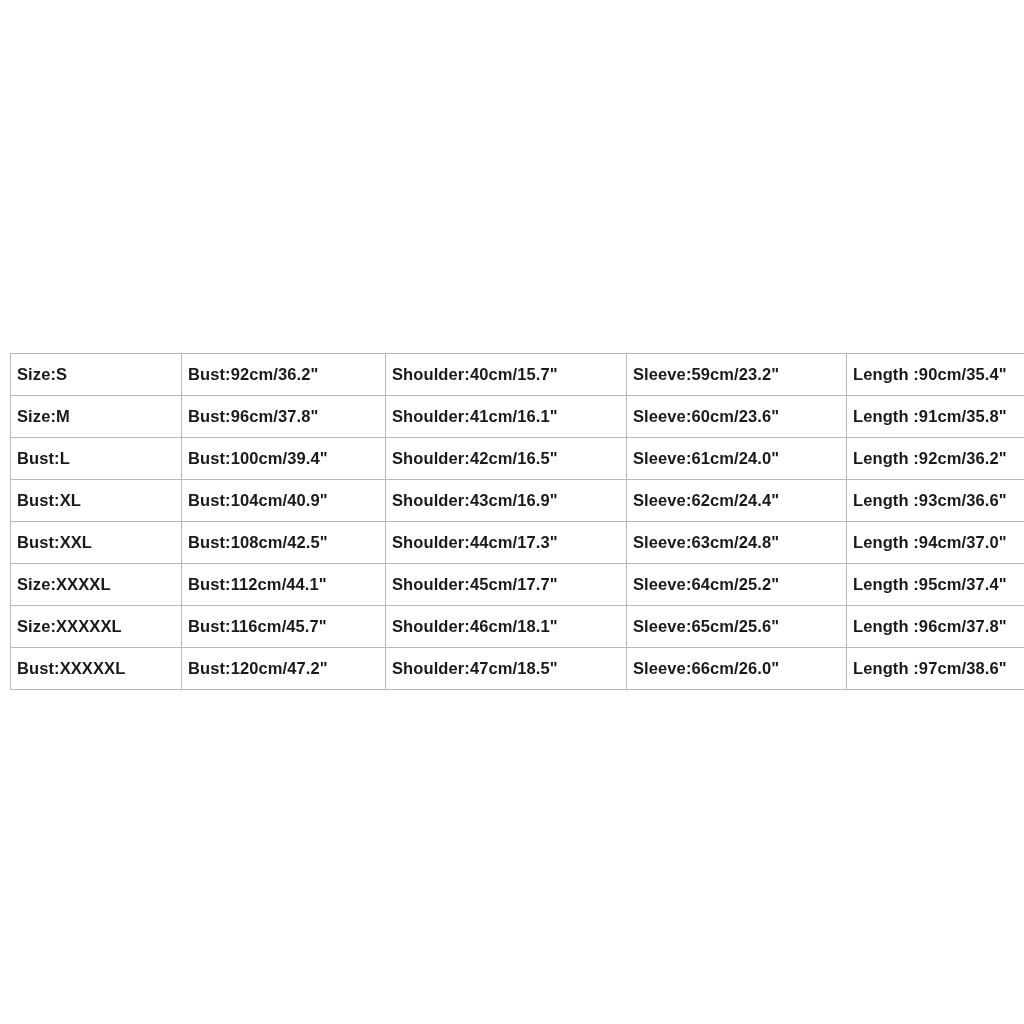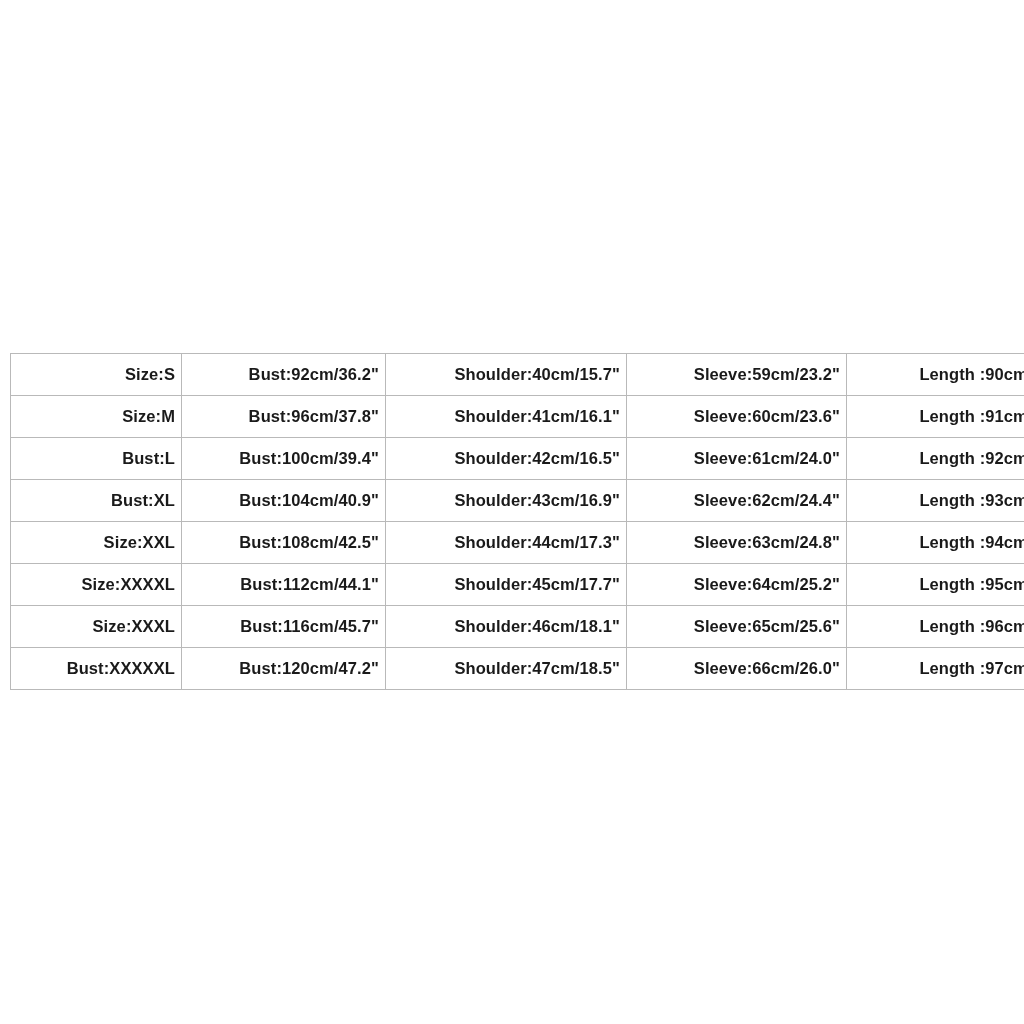--- a/index.html
+++ b/index.html
@@ -22,21 +22,21 @@
   }
   table.size-chart {
     border-collapse: collapse;
     width: 1004px;
     table-layout: fixed;
   }
   table.size-chart td {
     border: 1px solid #b9b9b9;
     height: 41px;
     padding: 0 6px;
-    text-align: right;
+    text-align: left;
     vertical-align: middle;
     font-size: 16.5px;
     font-weight: bold;
     color: #1a1a1a;
     white-space: nowrap;
     letter-spacing: 0.1px;
   }
   table.size-chart td.col-size   { width: 158px; }
   table.size-chart td.col-bust   { width: 191px; }
   table.size-chart td.col-shoulder { width: 228px; }
@@ -71,35 +71,35 @@
         <td class="col-length">Length :92cm/36.2"</td>
       </tr>
       <tr>
         <td class="col-size">Bust:XL</td>
         <td class="col-bust">Bust:104cm/40.9"</td>
         <td class="col-shoulder">Shoulder:43cm/16.9"</td>
         <td class="col-sleeve">Sleeve:62cm/24.4"</td>
         <td class="col-length">Length :93cm/36.6"</td>
       </tr>
       <tr>
-        <td class="col-size">Size:XXL</td>
+        <td class="col-size">Bust:XXL</td>
         <td class="col-bust">Bust:108cm/42.5"</td>
         <td class="col-shoulder">Shoulder:44cm/17.3"</td>
         <td class="col-sleeve">Sleeve:63cm/24.8"</td>
         <td class="col-length">Length :94cm/37.0"</td>
       </tr>
       <tr>
         <td class="col-size">Size:XXXXL</td>
         <td class="col-bust">Bust:112cm/44.1"</td>
         <td class="col-shoulder">Shoulder:45cm/17.7"</td>
         <td class="col-sleeve">Sleeve:64cm/25.2"</td>
         <td class="col-length">Length :95cm/37.4"</td>
       </tr>
       <tr>
-        <td class="col-size">Size:XXXL</td>
+        <td class="col-size">Size:XXXXXL</td>
         <td class="col-bust">Bust:116cm/45.7"</td>
         <td class="col-shoulder">Shoulder:46cm/18.1"</td>
         <td class="col-sleeve">Sleeve:65cm/25.6"</td>
         <td class="col-length">Length :96cm/37.8"</td>
       </tr>
       <tr>
         <td class="col-size">Bust:XXXXXL</td>
         <td class="col-bust">Bust:120cm/47.2"</td>
         <td class="col-shoulder">Shoulder:47cm/18.5"</td>
         <td class="col-sleeve">Sleeve:66cm/26.0"</td>

